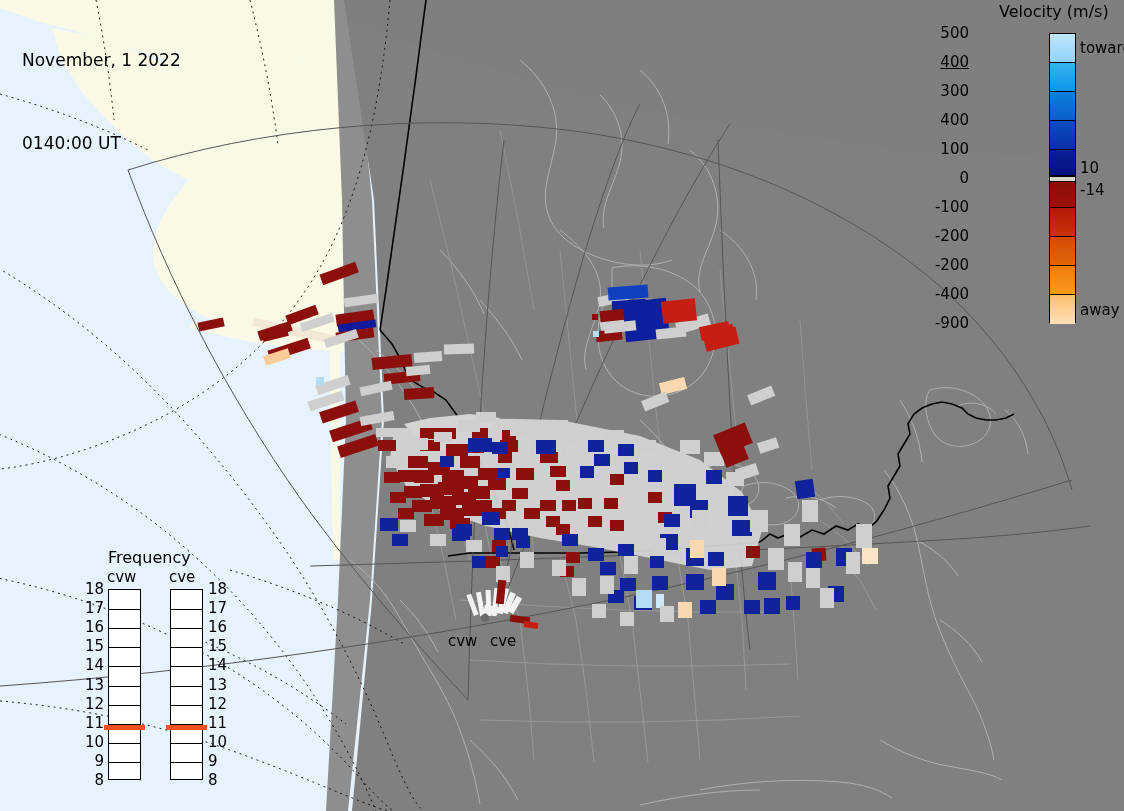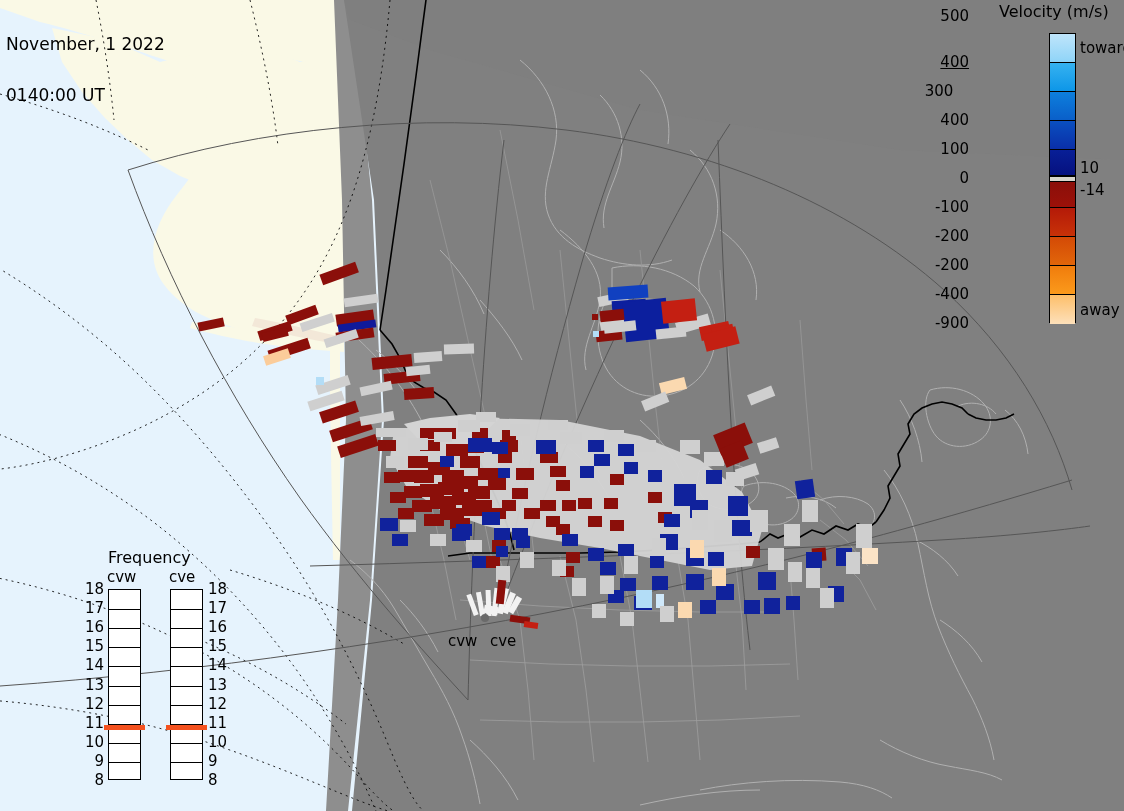--- a/index.html
+++ b/index.html
@@ -11,21 +11,21 @@
   #day-ocean{background:#e6f3fd;}
 
   .svgfull{position:absolute;left:0;top:0;width:1124px;height:811px;overflow:visible;}
 
   
   #timestamp{
     position:absolute;left:6px;top:2px;z-index:60;
     font-family:"DejaVu Sans",sans-serif;font-size:17px;color:#000;
     line-height:17px;white-space:pre;letter-spacing:0px;
   }
-  #timestamp div{margin:0;padding:0;}
+  #timestamp div{margin:16px;padding:0;}
 
   
   #colorbar-panel{position:absolute;left:985px;top:0px;width:139px;height:340px;z-index:70;}
   #cb-title{position:absolute;left:14px;top:2px;font-size:16px;color:#000;white-space:nowrap;}
   #cb-bar{position:absolute;left:64px;top:33px;width:27px;height:290px;border:1px solid #000;box-sizing:border-box;}
   .cb-seg{width:100%;box-sizing:border-box;border-bottom:1px solid #000;}
   .cb-seg:last-child{border-bottom:none;}
   .cb-gap{width:100%;background:#d8d5cc;}
   #cb-ticks{position:absolute;left:0px;top:0px;width:60px;height:340px;}
   .cb-tick{position:absolute;right:76px;font-size:15px;color:#000;text-align:right;
@@ -493,23 +493,23 @@
         <div class="cb-seg" style="height: 29px; background: linear-gradient(rgb(10, 79, 192), rgb(10, 47, 168));"></div>
         <div class="cb-seg" style="height: 26.1px; background: linear-gradient(rgb(8, 31, 151), rgb(6, 17, 127));"></div>
         <div class="cb-gap" style="height: 5.8px; background: rgb(216, 213, 204); border-top: 1px solid rgb(0, 0, 0); border-bottom: 1px solid rgb(0, 0, 0); box-sizing: border-box;"></div>
         <div class="cb-seg" style="height: 26.1px; background: linear-gradient(rgb(139, 15, 10), rgb(156, 17, 9));"></div>
         <div class="cb-seg" style="height: 29px; background: linear-gradient(rgb(180, 26, 8), rgb(200, 50, 8));"></div>
         <div class="cb-seg" style="height: 29px; background: linear-gradient(rgb(212, 74, 6), rgb(226, 102, 10));"></div>
         <div class="cb-seg" style="height: 29px; background: linear-gradient(rgb(240, 124, 12), rgb(251, 154, 28));"></div>
         <div class="cb-seg" style="height: 29px; background: linear-gradient(rgb(253, 191, 106), rgb(253, 224, 186));"></div>
       </div>
     <div id="cb-ticks">
-        <div class="cb-tick" style="top: 16px;">500</div>
+        <div class="cb-tick" style="top: 33px;">500</div>
         <div class="cb-tick" style="top: 62px; text-decoration: underline;">400</div>
-        <div class="cb-tick" style="top: 91px; text-align: center;">300</div>
+        <div class="cb-tick" style="top: 91px;">300</div>
         <div class="cb-tick" style="top: 120px;">400</div>
         <div class="cb-tick" style="top: 149px;">100</div>
         <div class="cb-tick" style="top: 178px;">0</div>
         <div class="cb-tick" style="top: 207px;">-100</div>
         <div class="cb-tick" style="top: 236px;">-200</div>
         <div class="cb-tick" style="top: 265px;">-200</div>
         <div class="cb-tick" style="top: 294px;">-400</div>
         <div class="cb-tick" style="top: 323px;">-900</div>
       </div>
   <div class="cb-side" style="top: 47.5px;">toward</div>

